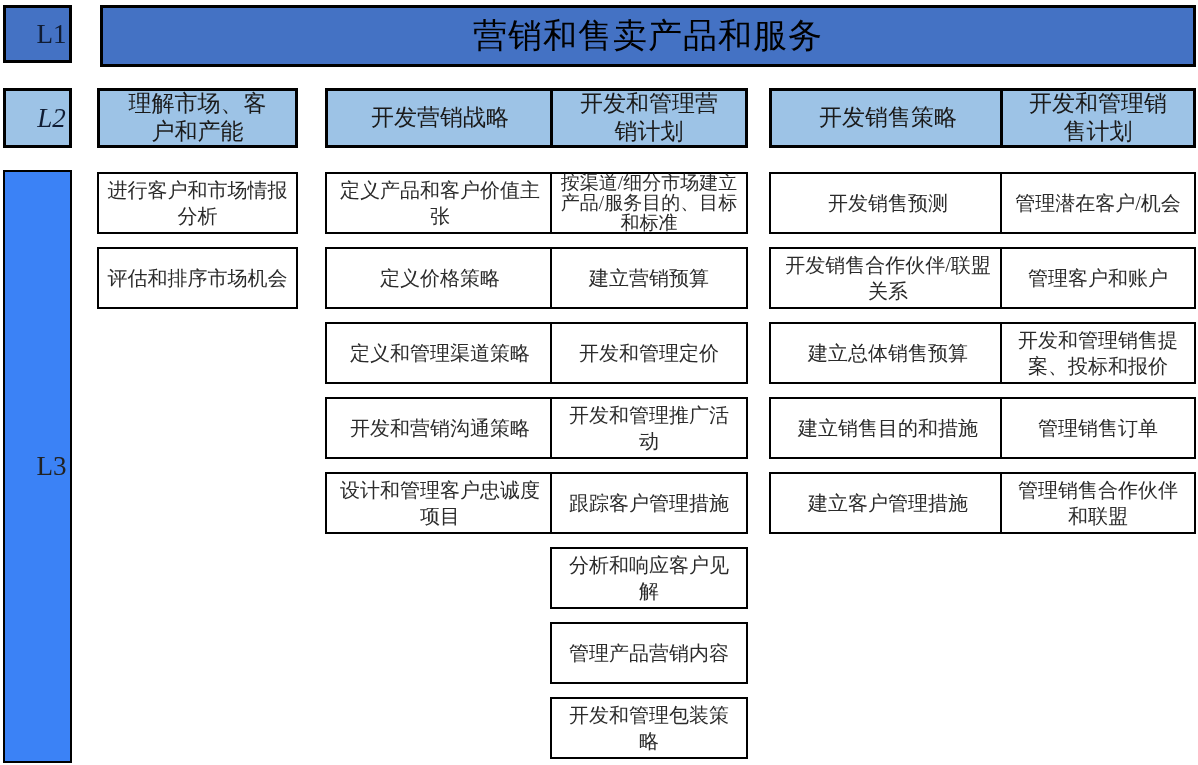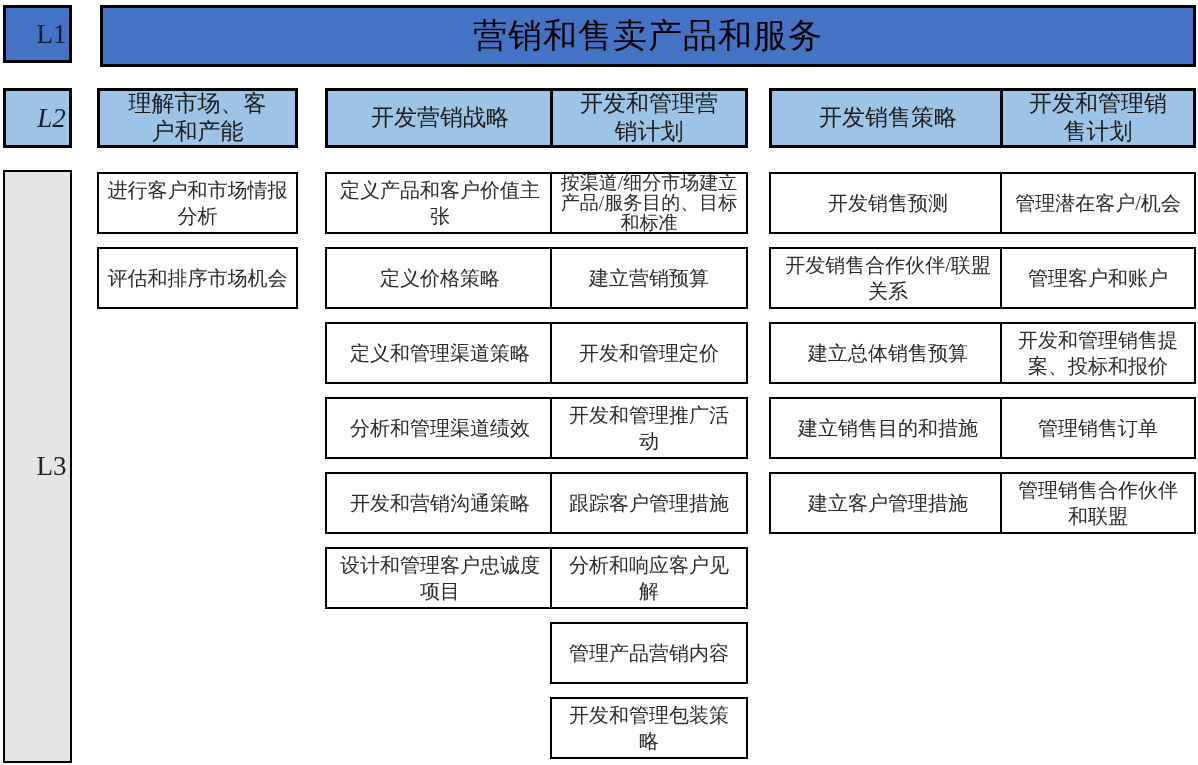--- a/index.html
+++ b/index.html
@@ -11,21 +11,21 @@
   .canvas{position:relative;width:1198px;height:765px;background:#ffffff;}
 
   
   .lvl{
     position:absolute;left:3px;width:69px;box-sizing:border-box;
     border:3px solid #000;display:flex;align-items:center;justify-content:center;
     font-size:27px;color:#101c33;padding-left:28px;
   }
   .lvl-1{top:5px;height:58px;background:#4472C4;}
   .lvl-2{top:88px;height:60px;background:#9DC3E6;font-style:italic;}
-  .lvl-3{top:170px;height:593px;background:#e5e5e5;border-width:2px;color:#222222;}
+  .lvl-3{top:170px;height:593px;background:#3b82f6;border-width:2px;color:#222222;}
 
   
   .title-box{
     position:absolute;left:100px;top:5px;width:1096px;height:62px;box-sizing:border-box;
     background:#4472C4;border:3px solid #000;
     display:flex;align-items:center;justify-content:center;
     font-size:34px;letter-spacing:1px;color:#000000;white-space:nowrap;
   }
 
   
@@ -74,21 +74,20 @@
 
   <div class="l3col c1">
     <div class="item">进行客户和市场情报分析</div>
     <div class="item">评估和排序市场机会</div>
   </div>
 
   <div class="l3col c2">
     <div class="item">定义产品和客户价值主张</div>
     <div class="item">定义价格策略</div>
     <div class="item">定义和管理渠道策略</div>
-    <div class="item">分析和管理渠道绩效</div>
     <div class="item">开发和营销沟通策略</div>
     <div class="item">设计和管理客户忠诚度项目</div>
   </div>
 
   <div class="l3col c3">
     <div class="item lines3">按渠道/细分市场建立产品/服务目的、目标和标准</div>
     <div class="item">建立营销预算</div>
     <div class="item">开发和管理定价</div>
     <div class="item">开发和管理推广活动</div>
     <div class="item">跟踪客户管理措施</div>

